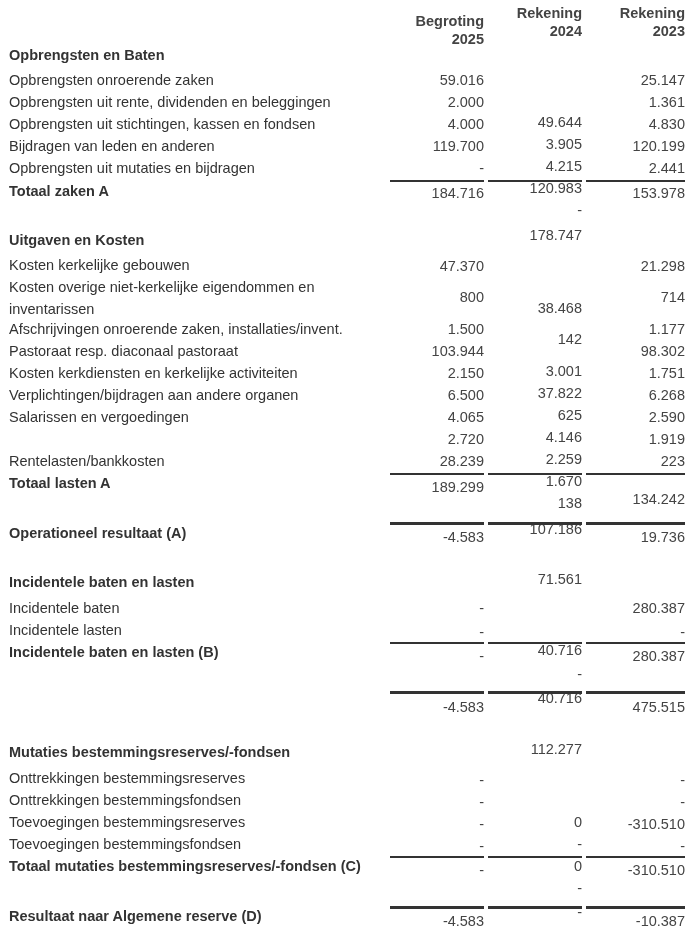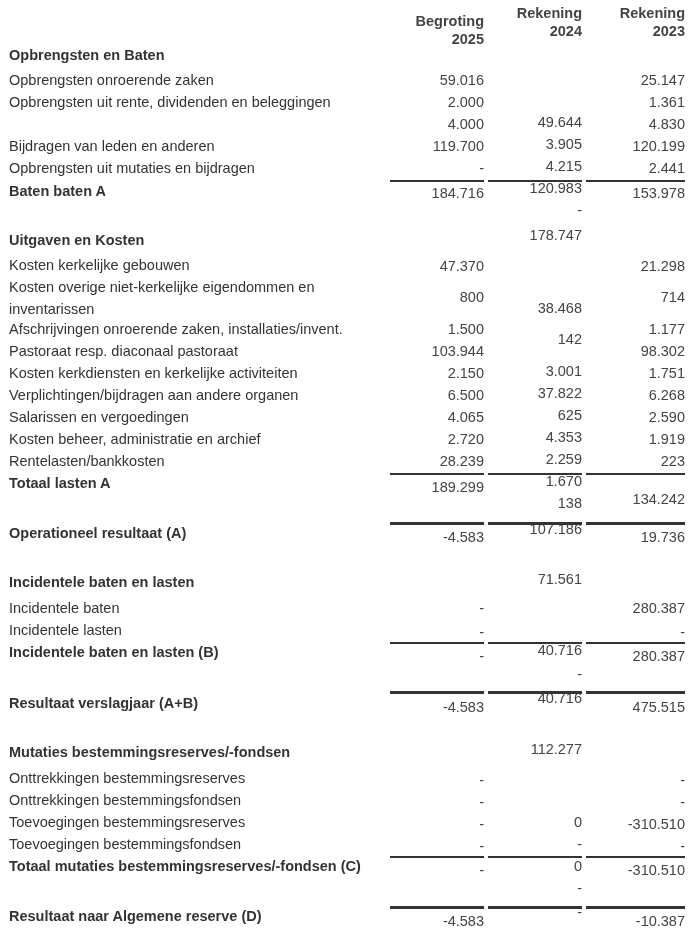--- a/index.html
+++ b/index.html
@@ -42,41 +42,42 @@
     <span class="val c2">49.644</span>
     <span class="val c3">25.147</span>
   </div>
 <div class="row" style="top:91px">
     <span class="lbl">Opbrengsten uit rente, dividenden en beleggingen</span>
     <span class="val c1">2.000</span>
     <span class="val c2">3.905</span>
     <span class="val c3">1.361</span>
   </div>
 <div class="row" style="top:113px">
+    <span class="lbl">Opbrengsten uit stichtingen, kassen en fondsen</span>
     <span class="val c1">4.000</span>
     <span class="val c2">4.215</span>
     <span class="val c3">4.830</span>
   </div>
 <div class="row" style="top:135px">
     <span class="lbl">Bijdragen van leden en anderen</span>
     <span class="val c1">119.700</span>
     <span class="val c2">120.983</span>
     <span class="val c3">120.199</span>
   </div>
 <div class="row" style="top:157px">
     <span class="lbl">Opbrengsten uit mutaties en bijdragen</span>
     <span class="val c1">-</span>
     <span class="val c2">-</span>
     <span class="val c3">2.441</span>
   </div>
 <div class="line c1" style="top:180px"></div>
 <div class="line c2" style="top:180px"></div>
 <div class="line c3" style="top:180px"></div>
 <div class="row bold" style="top:180px">
-    <span class="lbl">Baten baten A</span>
+    <span class="lbl">Totaal zaken A</span>
     <span class="val c1" style="top:2px">184.716</span>
     <span class="val c2" style="top:2px">178.747</span>
     <span class="val c3" style="top:2px">153.978</span>
   </div>
 
 <div class="row bold" style="top:229px">
     <span class="lbl">Uitgaven en Kosten</span>
   </div>
 
 <div class="row" style="top:254px">
@@ -105,31 +106,30 @@
   </div>
 <div class="row" style="top:362px">
     <span class="lbl">Kosten kerkdiensten en kerkelijke activiteiten</span>
     <span class="val c1">2.150</span>
     <span class="val c2">625</span>
     <span class="val c3">1.751</span>
   </div>
 <div class="row" style="top:384px">
     <span class="lbl">Verplichtingen/bijdragen aan andere organen</span>
     <span class="val c1">6.500</span>
-    <span class="val c2">4.353</span>
+    <span class="val c2">4.146</span>
     <span class="val c3">6.268</span>
   </div>
 <div class="row" style="top:406px">
     <span class="lbl">Salarissen en vergoedingen</span>
     <span class="val c1">4.065</span>
     <span class="val c2">2.259</span>
     <span class="val c3">2.590</span>
   </div>
 <div class="row" style="top:428px">
-    <span class="lbl">Kosten beheer, administratie en archief</span>
     <span class="val c1">2.720</span>
     <span class="val c2">1.670</span>
     <span class="val c3">1.919</span>
   </div>
 <div class="row" style="top:450px">
     <span class="lbl">Rentelasten/bankkosten</span>
     <span class="val c1">28.239</span>
     <span class="val c2">138</span>
     <span class="val c3">223</span>
   </div>
@@ -175,21 +175,20 @@
     <span class="lbl">Incidentele baten en lasten (B)</span>
     <span class="val c1" style="top:4px">-</span>
     <span class="val c2" style="top:4px">40.716</span>
     <span class="val c3" style="top:4px">280.387</span>
   </div>
 
 <div class="line thick c1" style="top:691px"></div>
 <div class="line thick c2" style="top:691px"></div>
 <div class="line thick c3" style="top:691px"></div>
 <div class="row bold" style="top:692px">
-    <span class="lbl">Resultaat verslagjaar (A+B)</span>
     <span class="val c1" style="top:4px">-4.583</span>
     <span class="val c2" style="top:4px">112.277</span>
     <span class="val c3" style="top:4px">475.515</span>
   </div>
 
 <div class="row bold" style="top:741px">
     <span class="lbl">Mutaties bestemmingsreserves/-fondsen</span>
   </div>
 <div class="row" style="top:767px">
     <span class="lbl">Onttrekkingen bestemmingsreserves</span>

